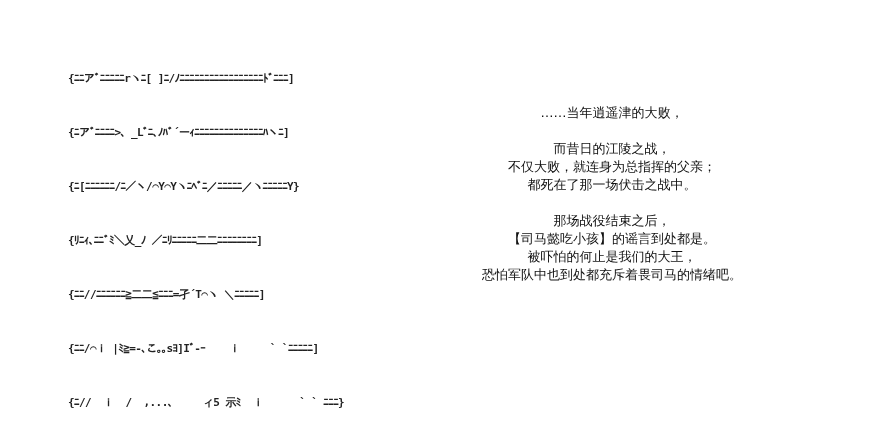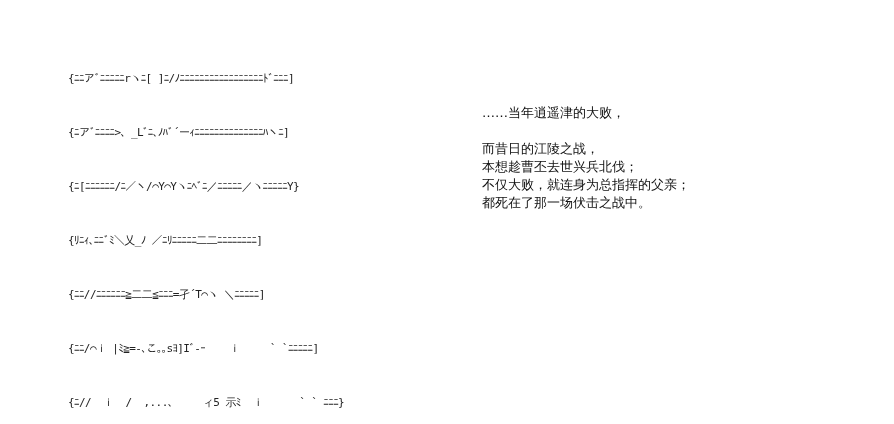--- a/index.html
+++ b/index.html
@@ -23,32 +23,34 @@
     font-family: "DejaVu Sans Mono", monospace;
     font-size: 11px;
     line-height: 18px;
     letter-spacing: -0.6px;
     white-space: pre;
     color: #222;
   }
   .art-line {
     display: block;
     height: 18px;
+    font-weight: bold;
   }
   .text-block {
     position: absolute;
     left: 482px;
     top: 104px;
     font-family: "DejaVu Sans", sans-serif;
     font-size: 13px;
     line-height: 18px;
     color: #111;
   }
   .para {
     margin: 0 0 18px 0;
+    text-align: center;
   }
   .para .line {
     display: block;
     white-space: nowrap;
     height: 18px;
   }
 </style>
 </head>
 <body>
 
@@ -74,17 +76,22 @@
   
   
 </div>
 
 <div class="text-block">
   <div class="para">
     <span class="line">……当年逍遥津的大败，</span>
   </div>
   <div class="para">
     <span class="line">而昔日的江陵之战，</span>
-    <span class="line">本想趁曹丕去世兴兵北伐；</span>
     <span class="line">不仅大败，就连身为总指挥的父亲；</span>
     <span class="line">都死在了那一场伏击之战中。</span>
+  </div>
+  <div class="para">
+    <span class="line">那场战役结束之后，</span>
+    <span class="line">【司马懿吃小孩】的谣言到处都是。</span>
+    <span class="line">被吓怕的何止是我们的大王，</span>
+    <span class="line">恐怕军队中也到处都充斥着畏司马的情绪吧。</span>
   </div>
 </div>
 
 </body></html>

